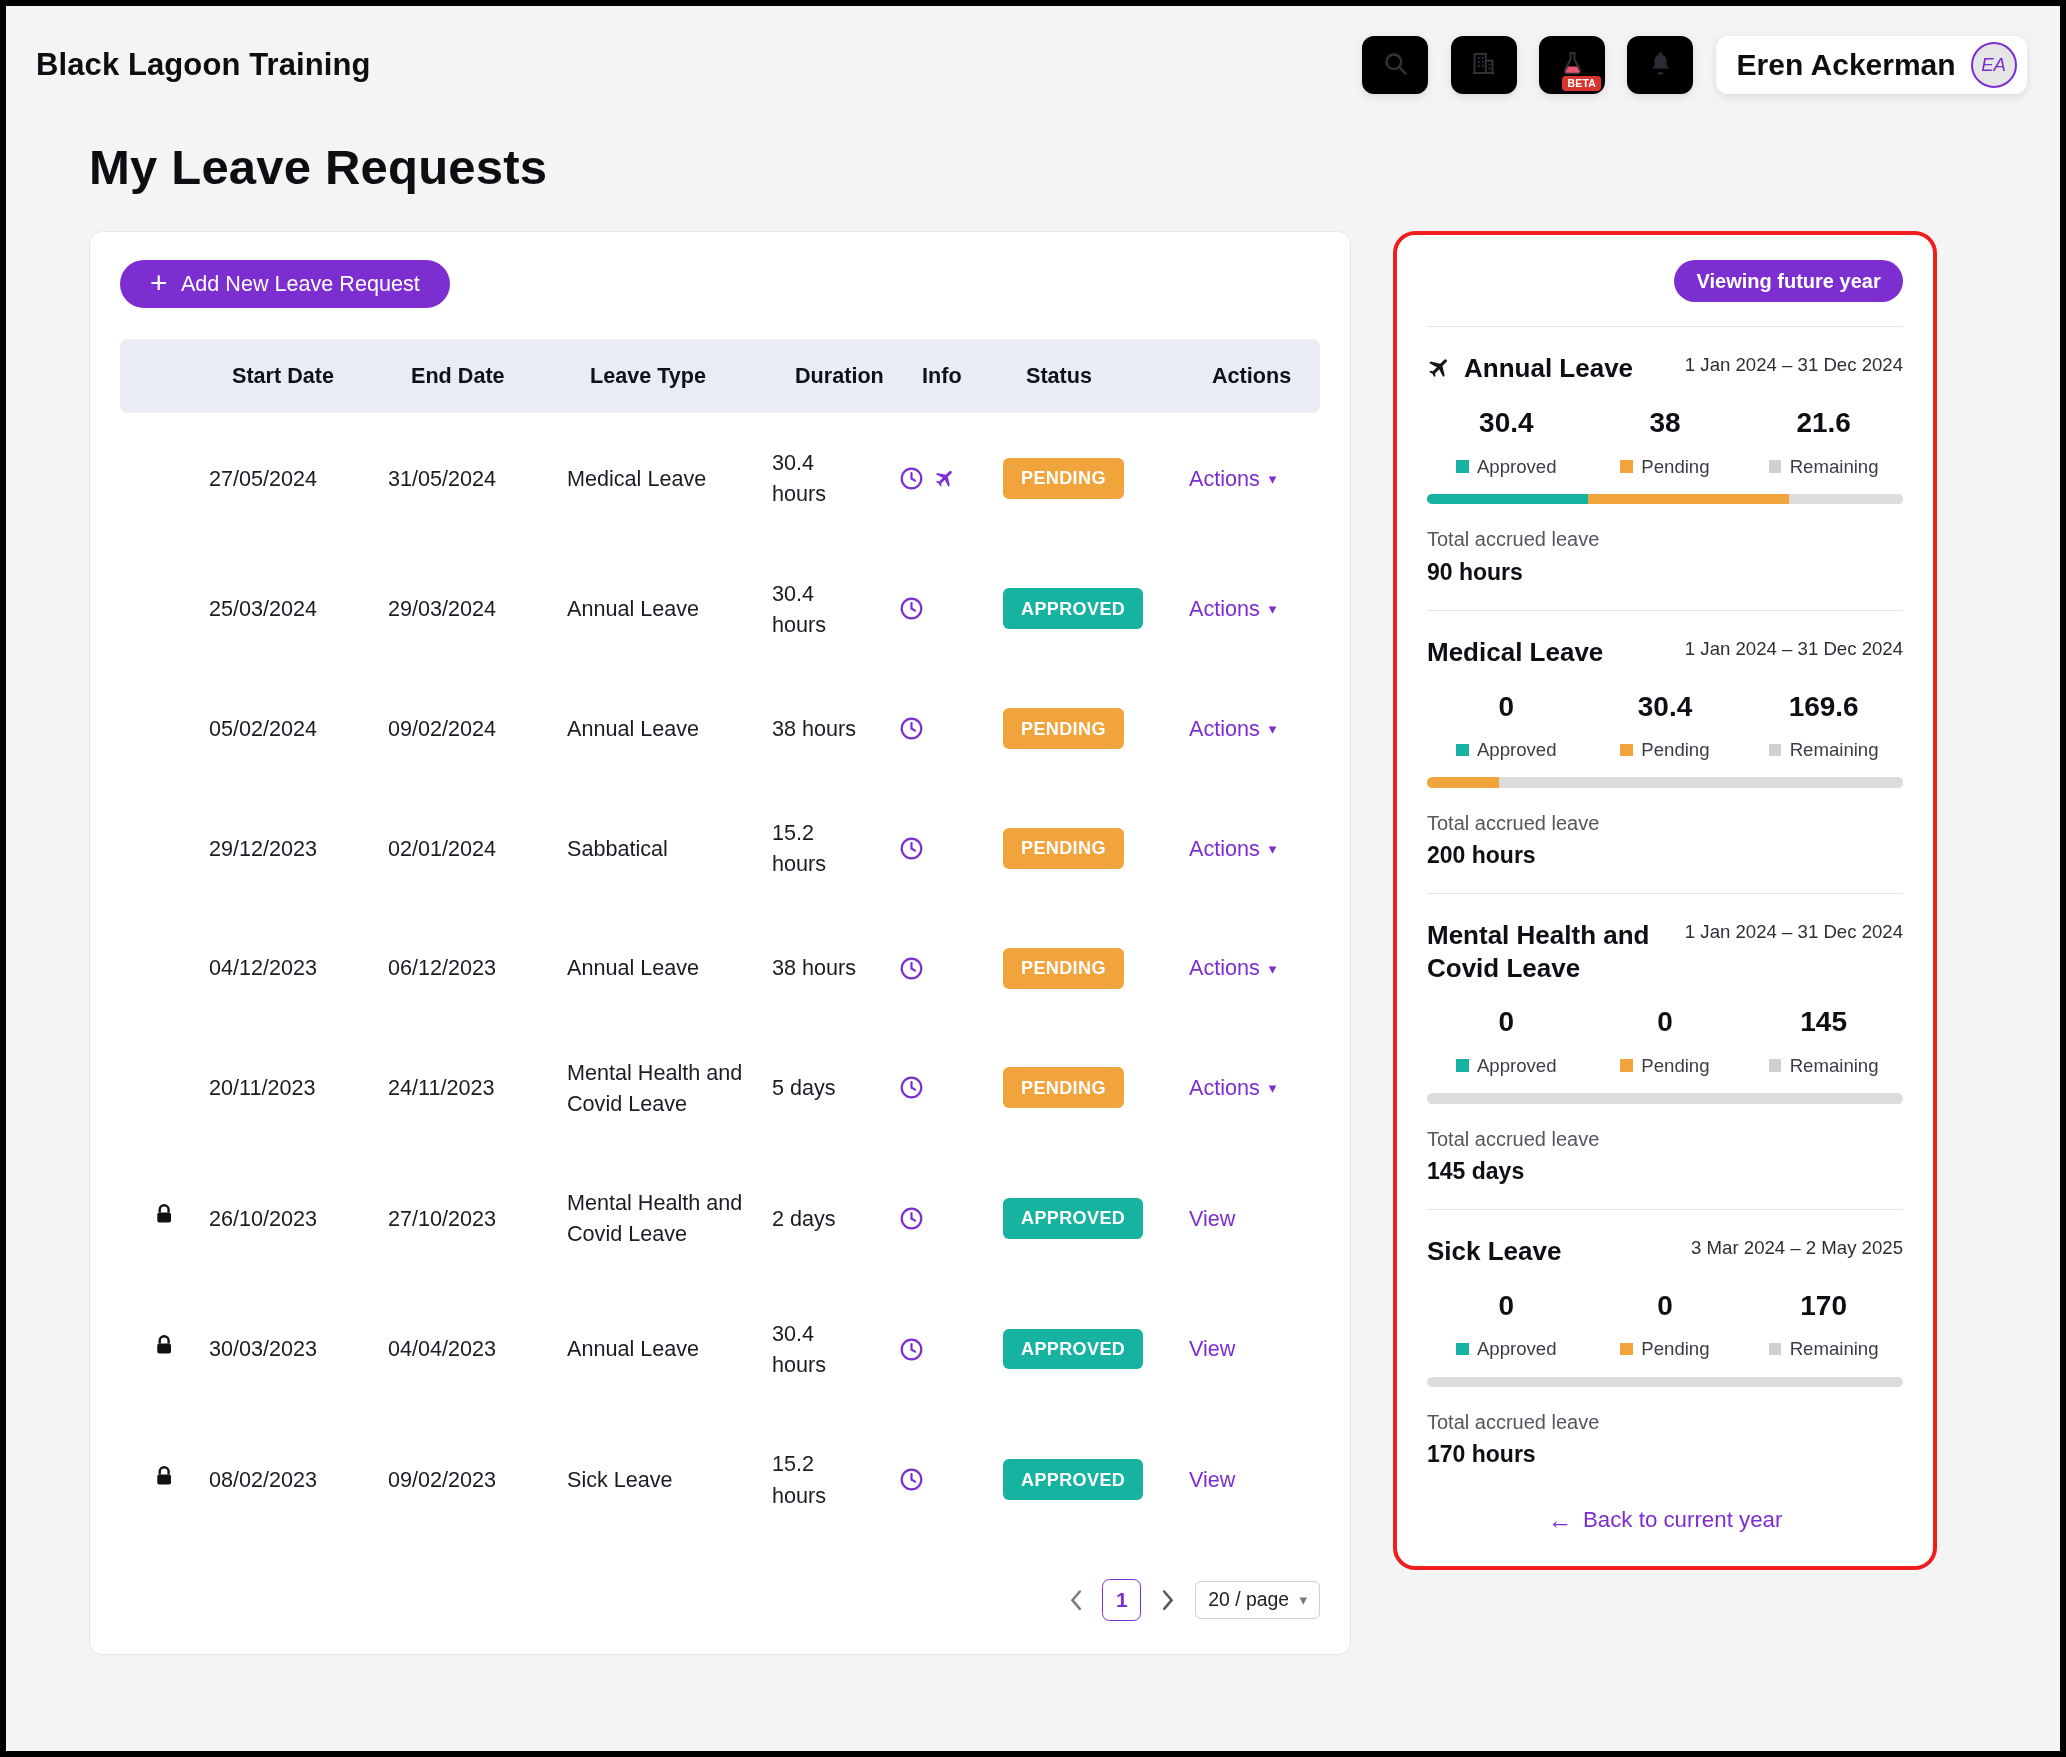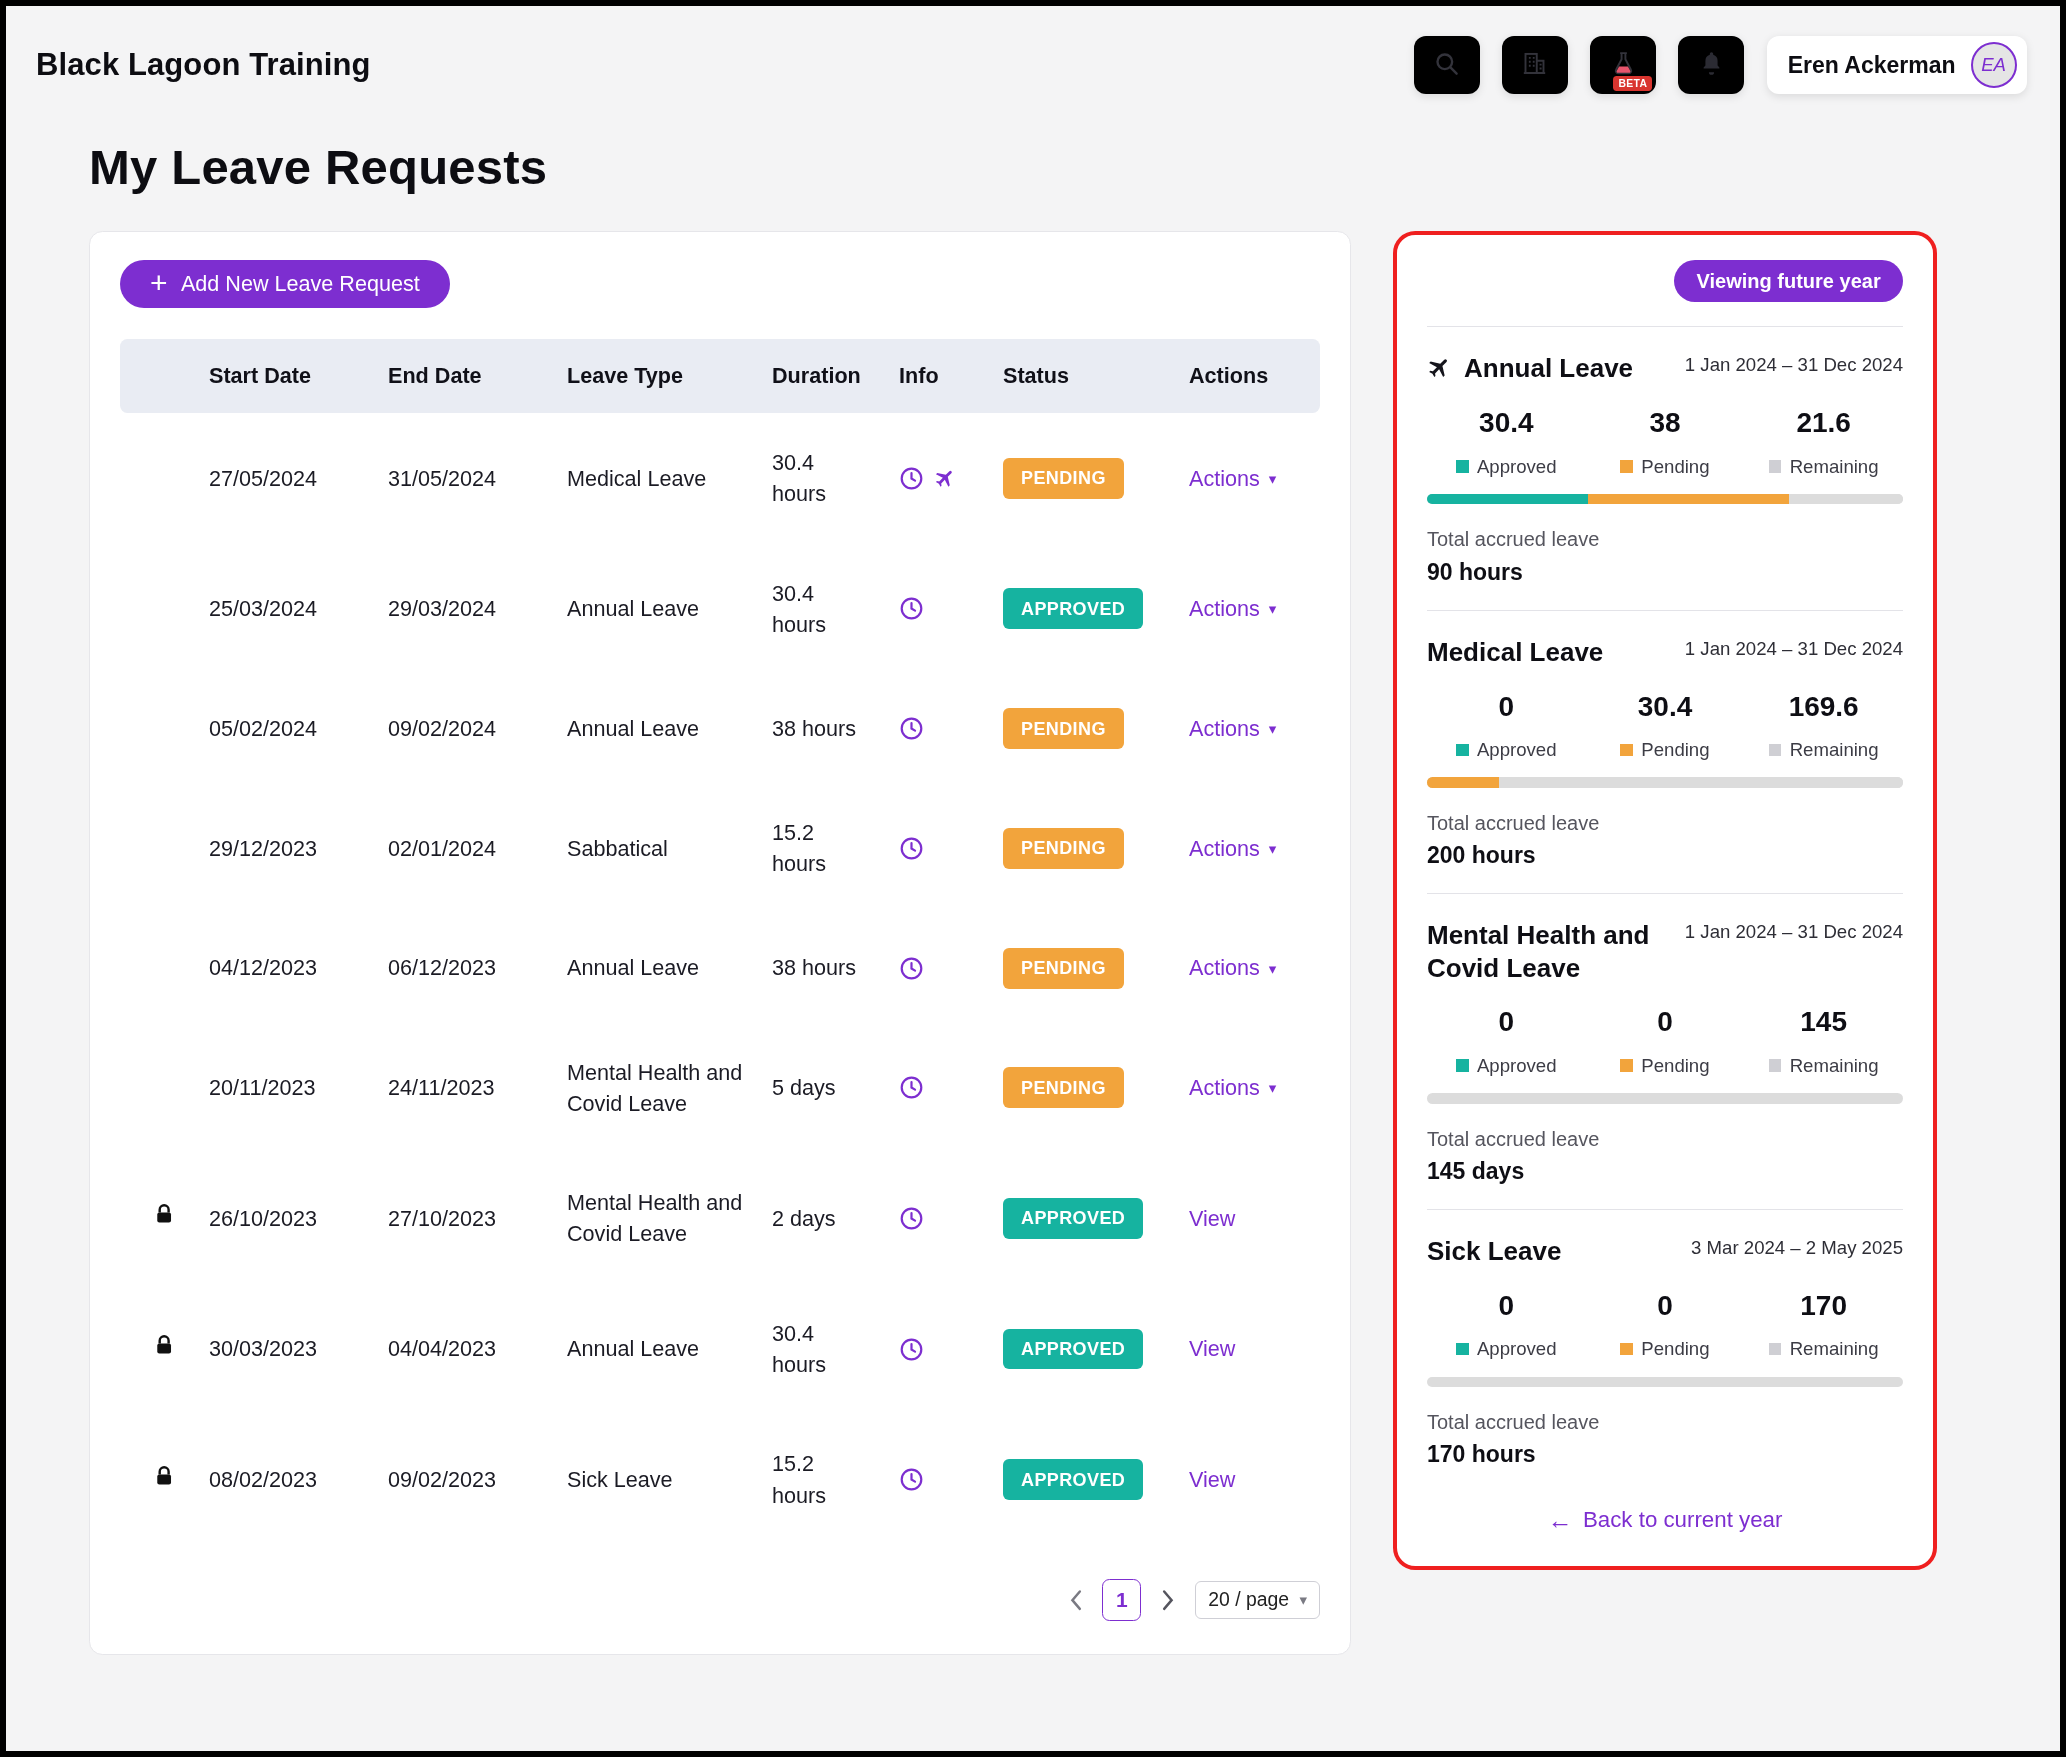--- a/index.html
+++ b/index.html
@@ -26,21 +26,21 @@
     background: var(--beta, #d9352f); color: #fff;
     font-size: 10.4px; font-weight: 700; letter-spacing: 0.3px;
     padding: 2.2px 5.2px; border-radius: 3.7px;
   }
   .user-pill {
     display: flex; align-items: center; gap: 15px; height: 58px;
     padding: 0 10.4px 0 21px; border: none; border-radius: 12px;
     background: #fff; box-shadow: 0 2.2px 9px rgba(0,0,0,.10); cursor: pointer;
     font-family: inherit;
   }
-  .user-name { font-size: 23px; font-weight: 700; color: #0d0d12; }
+  .user-name { font-size: 30px; font-weight: 700; color: #0d0d12; }
   .avatar {
     width: 42px; height: 42px; border-radius: 50%;
     border: 2.2px solid var(--accent, #7d2ed0); color: var(--accent, #7d2ed0);
     font-size: 18.6px; display: flex; align-items: center; justify-content: center; background: #e5e5e5; font-style: italic;
   }
   
   .page-title { margin: 45px 0 36px 83px; font-size: 49px; font-weight: 800; letter-spacing: 0.2px; color: #0d0d12; }
   .content { display: flex; align-items: flex-start; gap: 42px; padding: 0 74px 0 83px; }
 
   
@@ -68,21 +68,21 @@
 
   .thead, .trow {
     display: grid;
     grid-template-columns: 89px 179px 179px 205px 127px 104px 186px 1fr;
     align-items: center;
   }
   .thead {
     margin-top: 31px; background: #e9ecf3; border-radius: 7.4px; height: 74px;
     font-size: 21.6px; font-weight: 700; color: #101018;
   }
-  .thead > div { white-space: nowrap; padding-right: 14px; }
+  .thead > div { white-space: nowrap; padding-right: 14px; margin-left: 23px; }
   .trow { padding: 34px 0; font-size: 21.6px; color: #1b1b24; }
   .trow > div { padding-right: 25px; line-height: 1.45; }
   .c-lock { display: flex; justify-content: center; padding-right: 0 !important; }
   .c-info { display: flex; align-items: center; gap: 10.4px; }
   .clock-wrap, .plane-wrap { display: inline-flex; cursor: pointer; }
   .badge {
     display: inline-block; padding: 7.4px 18px; border-radius: 6px;
     color: #fff; font-size: 18px; font-weight: 700; letter-spacing: 0.4px; white-space: nowrap;
   }
   .badge-pending { background: var(--pending, #f2a43c); }

